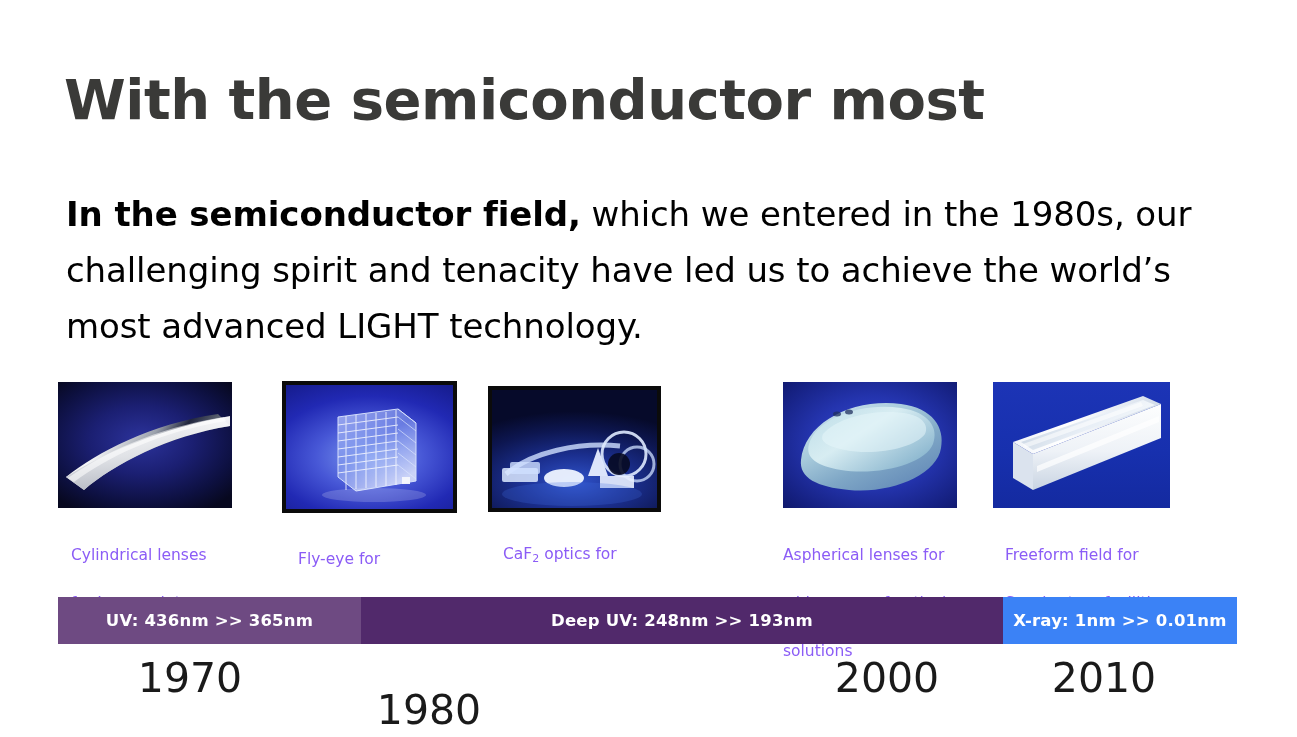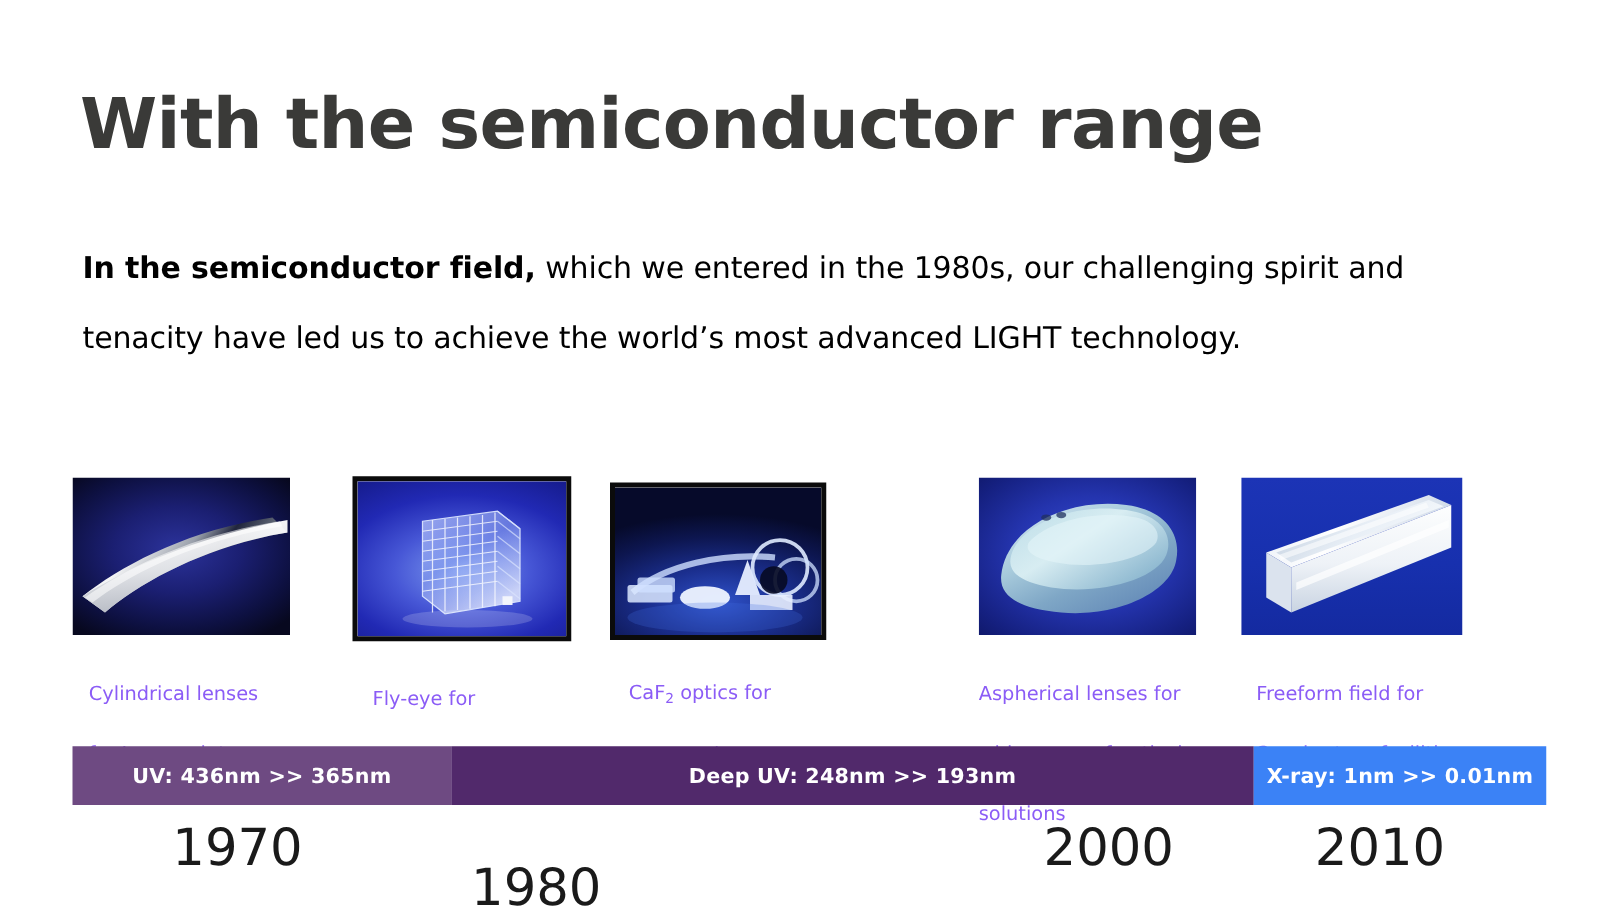--- a/index.html
+++ b/index.html
@@ -30,21 +30,21 @@
     line-height: 1.0;
   }
 
   
   .body-text {
     position: absolute;
     left: 66px;
     top: 186px;
     width: 1130px;
     font-family: "DejaVu Sans", sans-serif;
-    font-size: 24px;
+    font-size: 34px;
     line-height: 56px;
     color: #000000;
     letter-spacing: -0.1px;
   }
   .body-text .lead {
     font-weight: bold;
   }
 
   
   .thumb {
@@ -144,21 +144,21 @@
     font-family: "DejaVu Sans", sans-serif;
     font-size: 41px;
     color: #1a1a1a;
     line-height: 52px;
     white-space: nowrap;
   }
 </style>
 </head>
 <body>
 
-<div class="slide-title">With the semiconductor range</div>
+<div class="slide-title">With the semiconductor most</div>
 
 <div class="body-text">
   <span class="lead">In the semiconductor field,</span><span> which we entered in the 1980s, our challenging spirit and tenacity have led us to achieve the world’s most advanced LIGHT technology.</span>
 </div>
 
 <div class="thumb" style="left:58px; top:382px; width:200px; height:190px;">
   <div class="frame" style="width:174px; height:126px;">
     <div class="pic pic-cyl">
       <svg viewBox="0 0 174 126" width="174" height="126" style="position:absolute;left:0;top:0;">
         <defs>

